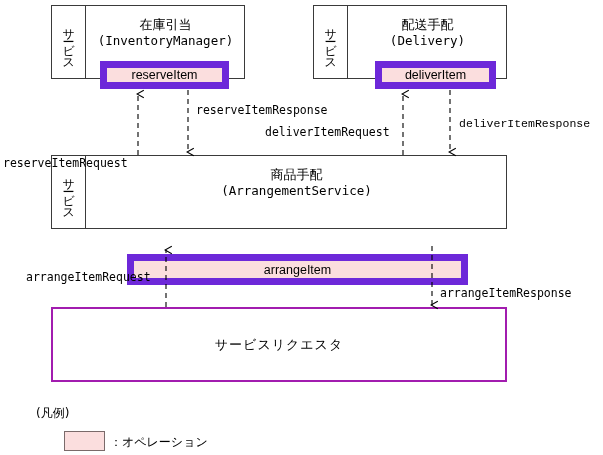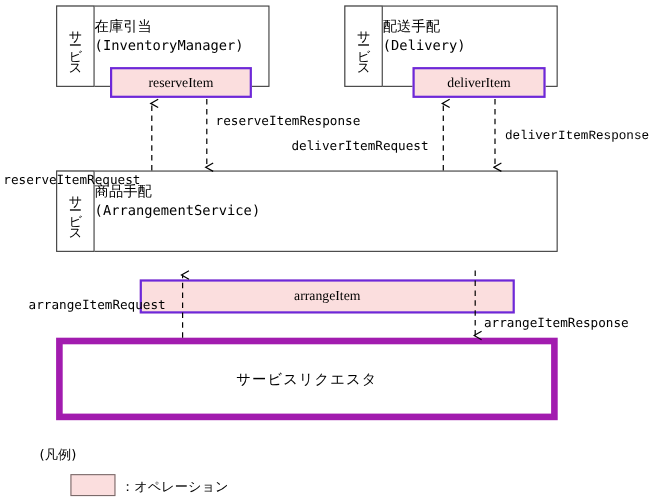--- a/index.html
+++ b/index.html
@@ -38,49 +38,49 @@
     writing-mode: vertical-rl;
     text-orientation: upright;
     font-size: 12px;
     line-height: 1.18;
     letter-spacing: 1px;
     color: #000000;
     white-space: nowrap;
   }
   .svc-title {
     position: absolute;
-    text-align: left;
+    text-align: center;
     color: #000000;
     line-height: 1.32;
   }
   .svc-title .jp {
     font-size: 13px;
     font-family: "DejaVu Sans", sans-serif;
   }
   .svc-title .en {
     font-size: 12.5px;
     font-family: "DejaVu Sans Mono", monospace;
   }
   .op-box {
     position: absolute;
     box-sizing: border-box;
     background: #fbdede;
-    border: 2px solid #6d28d9;
+    border: 7px solid #6d28d9;
     display: flex;
     align-items: center;
     justify-content: center;
-    font-family: Liberation Serif, serif;
+    font-family: Liberation Sans, sans-serif;
     font-size: 12.5px;
     color: #000000;
   }
   .requester {
     position: absolute;
     box-sizing: border-box;
     background: #ffffff;
-    border: 6px solid #a21caf;
+    border: 2px solid #a21caf;
     display: flex;
     align-items: center;
     justify-content: center;
     font-size: 13px;
     color: #000000;
     letter-spacing: 1px;
   }
   .arrow-label {
     position: absolute;
     font-family: "DejaVu Sans Mono", monospace;

